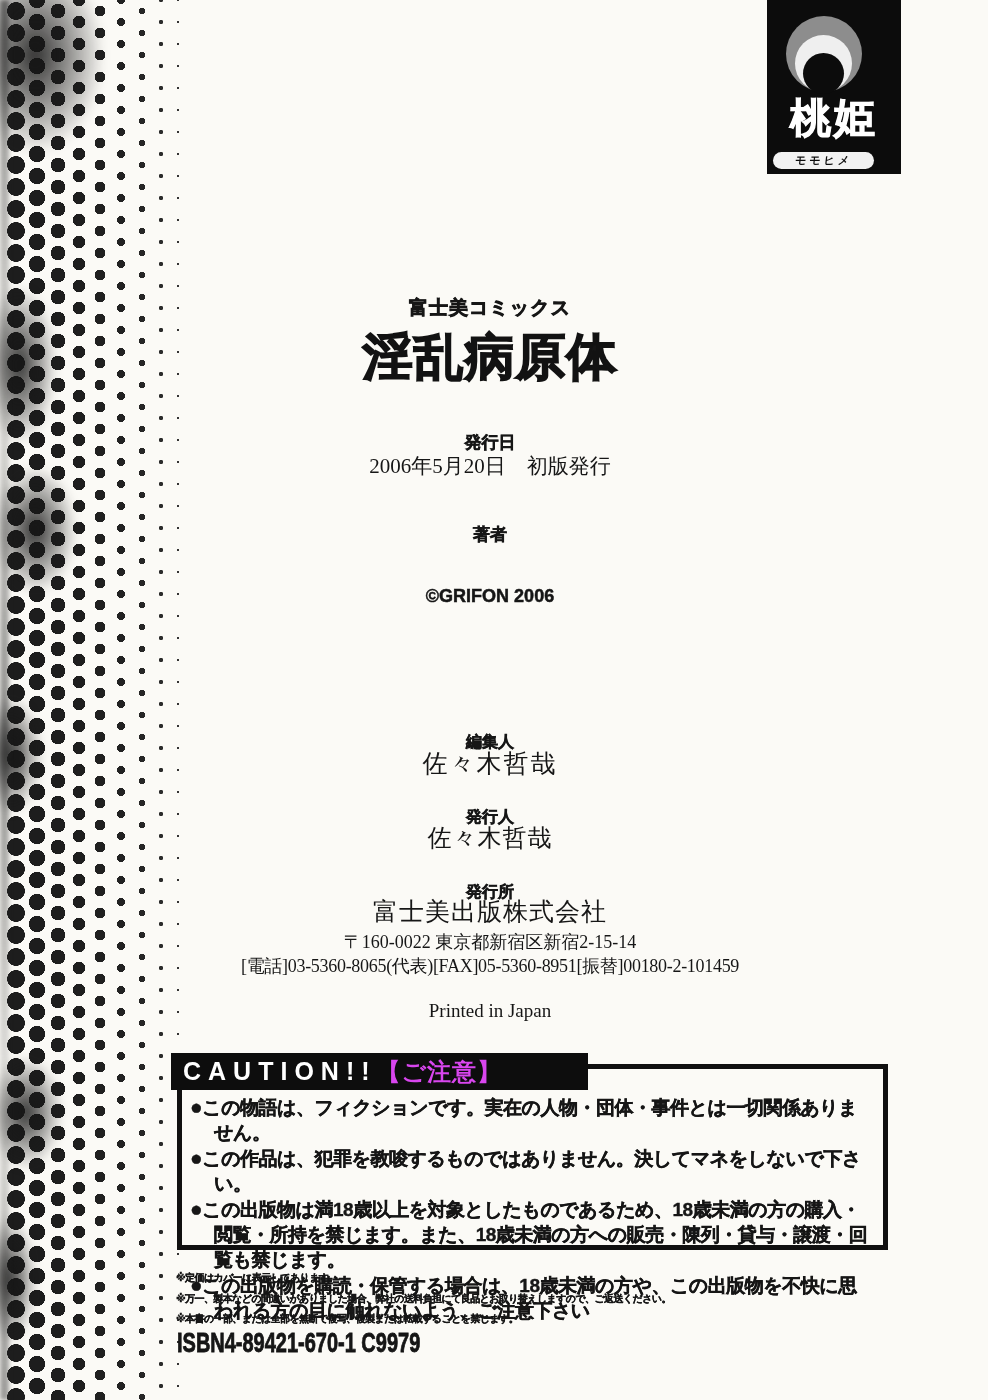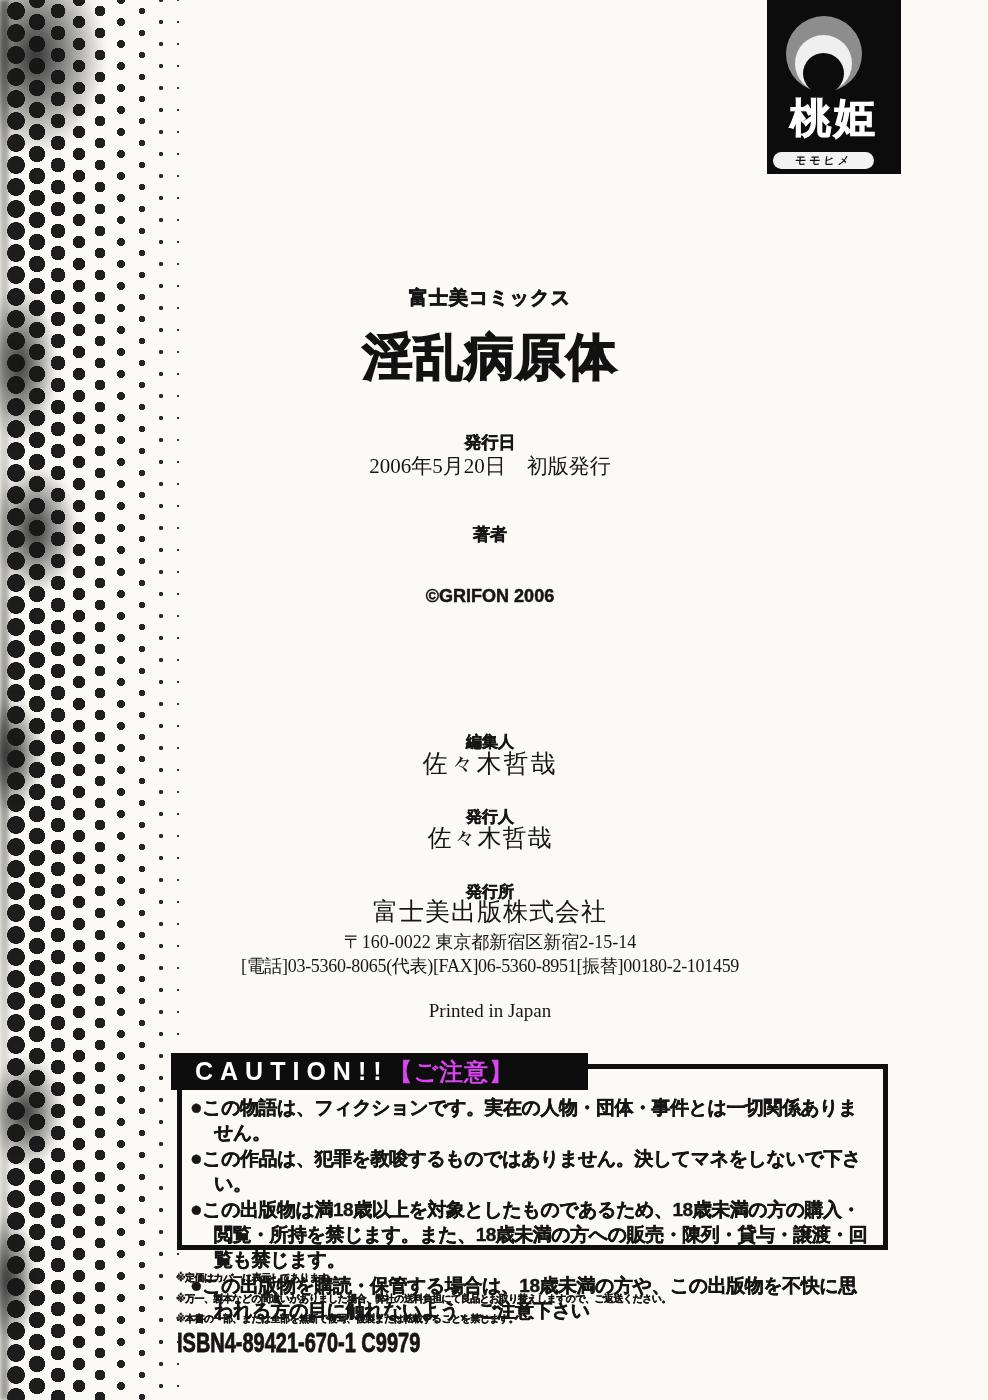--- a/index.html
+++ b/index.html
@@ -47,42 +47,42 @@
     font-size:41px;line-height:1;font-weight:900;letter-spacing:3px;-webkit-text-stroke:1px #fff;}
   .logo-pill{position:absolute;left:6px;top:152px;width:101px;height:17px;background:#f2f2f2;
     border-radius:9px;display:flex;align-items:center;justify-content:center;}
   .logo-kana{color:#0c0c0c;font-size:11px;font-weight:800;letter-spacing:3px;transform:skewX(-6deg);}
 
   
   .center-col{position:absolute;left:170px;top:0;width:640px;height:100%;}
   .cl{position:absolute;left:0;width:100%;text-align:center;line-height:1.12;}
   .serif{font-family:"Liberation Serif","DejaVu Serif",serif;}
   .lbl{font-weight:700;-webkit-text-stroke:.5px #161616;}
-  .l-series{top:287px;font-size:19px;font-weight:800;-webkit-text-stroke:.8px #161616;letter-spacing:1px;}
+  .l-series{top:297px;font-size:19px;font-weight:800;-webkit-text-stroke:.8px #161616;letter-spacing:1px;}
   .l-title{top:329px;font-size:50px;font-weight:900;-webkit-text-stroke:1.6px #121212;letter-spacing:1px;}
   .l-datelbl{top:433px;font-size:17px;}
   .l-dateval{top:455px;font-size:21px;}
   .l-authlbl{top:525px;font-size:17px;}
   .l-authval{top:549px;font-size:27px;letter-spacing:1px;}
   .l-copy{top:586px;font-size:18px;font-weight:700;-webkit-text-stroke:.5px #161616;}
   .l-edlbl{top:733px;font-size:16px;}
   .l-edval{top:750px;font-size:25px;letter-spacing:2px;}
   .l-islbl{top:808px;font-size:16px;}
   .l-isval{top:825px;font-size:24px;letter-spacing:1px;}
   .l-publbl{top:883px;font-size:16px;}
   .l-pubval{top:898px;font-size:25px;letter-spacing:1px;}
   .l-addr{top:932px;font-size:18px;}
   .l-contact{top:956px;font-size:18px;letter-spacing:-0.3px;}
   .l-printed{top:1000px;font-size:19px;}
 
   
   .caution-box{position:absolute;left:177px;top:1064px;width:711px;height:186px;
     border:5px solid #101010;box-sizing:border-box;padding:25px 12px 12px 8px;background:transparent;}
   .caution-bar{position:absolute;left:171px;top:1053px;width:417px;height:37px;background:#0d0d0d;
-    display:flex;align-items:center;padding-left:24px;box-sizing:border-box;z-index:2;}
+    display:flex;align-items:center;padding-left:12px;box-sizing:border-box;z-index:2;}
   .caution-en{color:#fff;font-size:25px;font-weight:800;letter-spacing:7px;white-space:nowrap;}
   .caution-jp{color:#d946ef;font-size:24px;font-weight:700;white-space:nowrap;letter-spacing:1px;}
   .caution-item{margin:0;font-size:19px;font-weight:600;line-height:25px;letter-spacing:-0.5px;
     padding-left:24px;text-indent:-24px;-webkit-text-stroke:.4px #161616;}
   .caution-item .bullet{font-size:21px;}
 
   
   .notes{position:absolute;left:176px;top:1268px;font-size:10px;font-weight:600;
     line-height:20.5px;letter-spacing:-0.6px;-webkit-text-stroke:.3px #161616;}
   .isbn{position:absolute;left:177px;top:1328px;font-size:27px;font-weight:800;
@@ -121,21 +121,21 @@
     <div class="cl l-dateval serif">2006年5月20日　初版発行</div>
     <div class="cl l-authlbl lbl">著者</div>
     <div class="cl l-copy">©GRIFON 2006</div>
     <div class="cl l-edlbl lbl">編集人</div>
     <div class="cl l-edval serif">佐々木哲哉</div>
     <div class="cl l-islbl lbl">発行人</div>
     <div class="cl l-isval serif">佐々木哲哉</div>
     <div class="cl l-publbl lbl">発行所</div>
     <div class="cl l-pubval serif">富士美出版株式会社</div>
     <div class="cl l-addr serif">〒160-0022 東京都新宿区新宿2-15-14</div>
-    <div class="cl l-contact serif">[電話]03-5360-8065(代表)[FAX]06-5360-8951[振替]00180-2-101459</div>
+    <div class="cl l-contact serif">[電話]03-5360-8065(代表)[FAX]05-5360-8951[振替]00180-2-101459</div>
     <div class="cl l-printed serif">Printed in Japan</div>
   </div>
 
   <div class="caution-bar">
     <span class="caution-en">CAUTION!!</span>
     <span class="caution-jp">【ご注意】</span>
   </div>
 
   <div class="caution-box">
     <p class="caution-item"><span class="bullet">●</span><span>この物語は、フィクションです。実在の人物・団体・事件とは一切関係ありません。</span></p>

